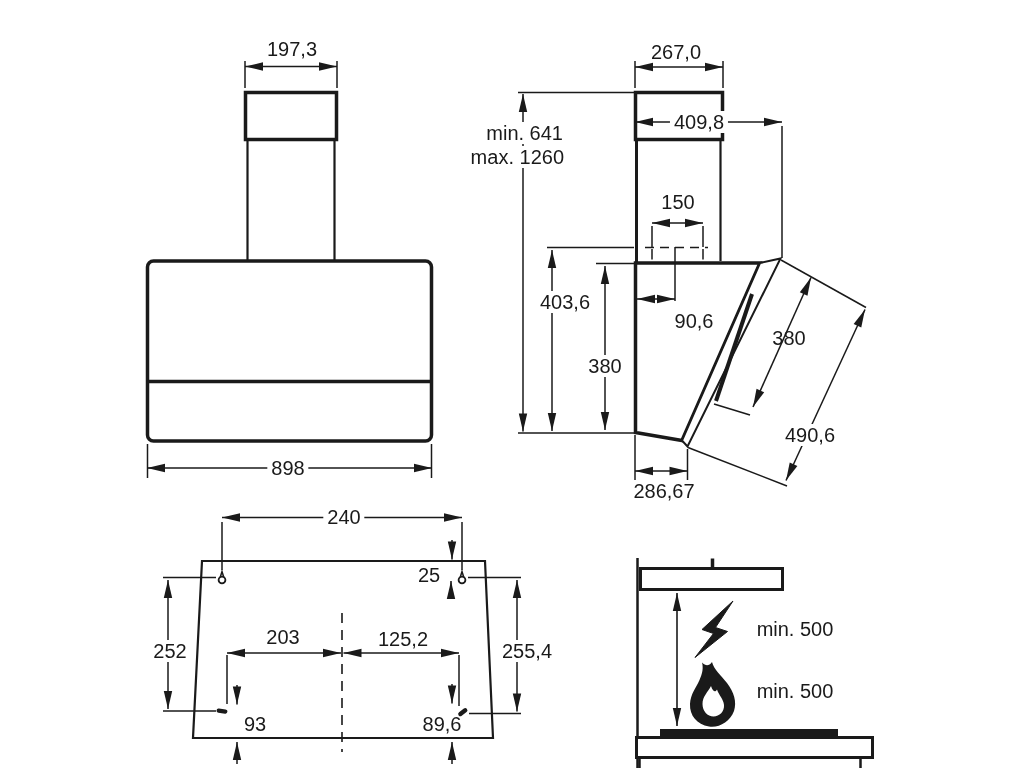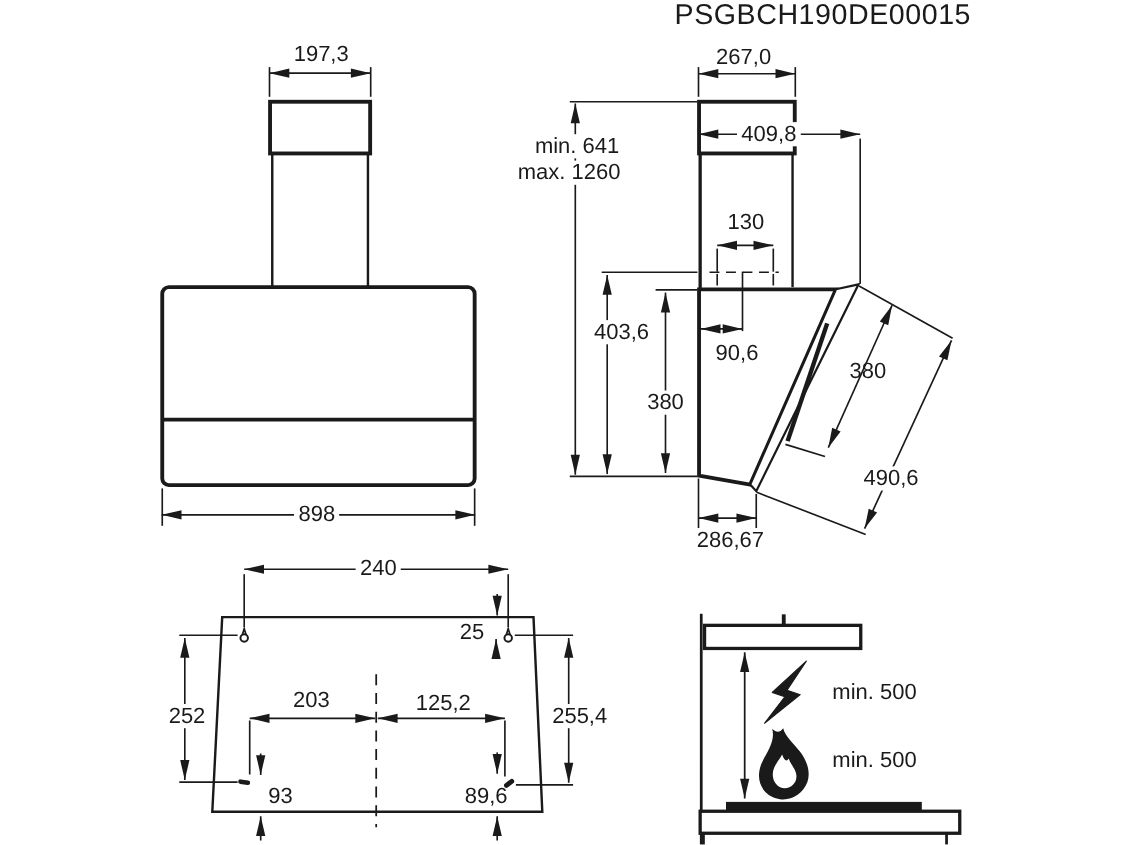--- a/index.html
+++ b/index.html
@@ -135,31 +135,30 @@
     <path d="M733,601 L702,629.5 L713.5,633.5 L695,657.5 L727.5,631.5 L715.5,627.5 Z" fill="#1a1a1a" stroke="#1a1a1a" stroke-width="1" stroke-linejoin="round"></path>
 
     <path fill-rule="evenodd" fill="#1a1a1a" stroke="none" d="M712,662 C714,670 721,675 727,683 C734,692 737,702 734,711 C730,722 719,728 709,726.5
              C697,724.5 689.5,715.5 690,704 C690.5,694 696,688 699.5,680 C702.5,673.5 703.5,668 702,662.5
              C706,666.5 709,666 712,662 Z
              M711,686 C708,692 702.5,696.5 702.5,704 C702.5,711 707.5,716.5 713.5,716.5
              C719.5,716.5 724.5,711.5 724,705 C723.5,699 719,695.5 717,689.5 C715.5,692.5 713,692 711,686 Z"></path>
   </g>
 </svg>
 
-  <div class="lbl ttl" style="left:748px;top:13px">PSGBCH190DE00015</div>
 
   <div class="lbl" style="left:292px;top:49px">197,3</div>
   <div class="lbl bg" style="left:288px;top:468px">898</div>
 
   <div class="lbl" style="left:676px;top:52px">267,0</div>
   <div class="lbl r bg" style="left:567px;top:133px">min. 641</div>
   <div class="lbl r bg" style="left:568px;top:157px">max. 1260</div>
   <div class="lbl bg" style="left:699px;top:122px">409,8</div>
-  <div class="lbl" style="left:678px;top:202px">130</div>
-  <div class="lbl" style="left:670px;top:321px">90,6</div>
+  <div class="lbl" style="left:678px;top:202px">150</div>
+  <div class="lbl" style="left:694px;top:321px">90,6</div>
   <div class="lbl bg" style="left:565px;top:302px">403,6</div>
   <div class="lbl bg" style="left:605px;top:366px">380</div>
   <div class="lbl" style="left:789px;top:338px">380</div>
   <div class="lbl bg" style="left:810px;top:435px">490,6</div>
   <div class="lbl" style="left:664px;top:491px">286,67</div>
 
   <div class="lbl bg" style="left:344px;top:517px">240</div>
   <div class="lbl" style="left:429px;top:575px">25</div>
   <div class="lbl bg" style="left:170px;top:651px">252</div>
   <div class="lbl bg" style="left:527px;top:651px">255,4</div>

